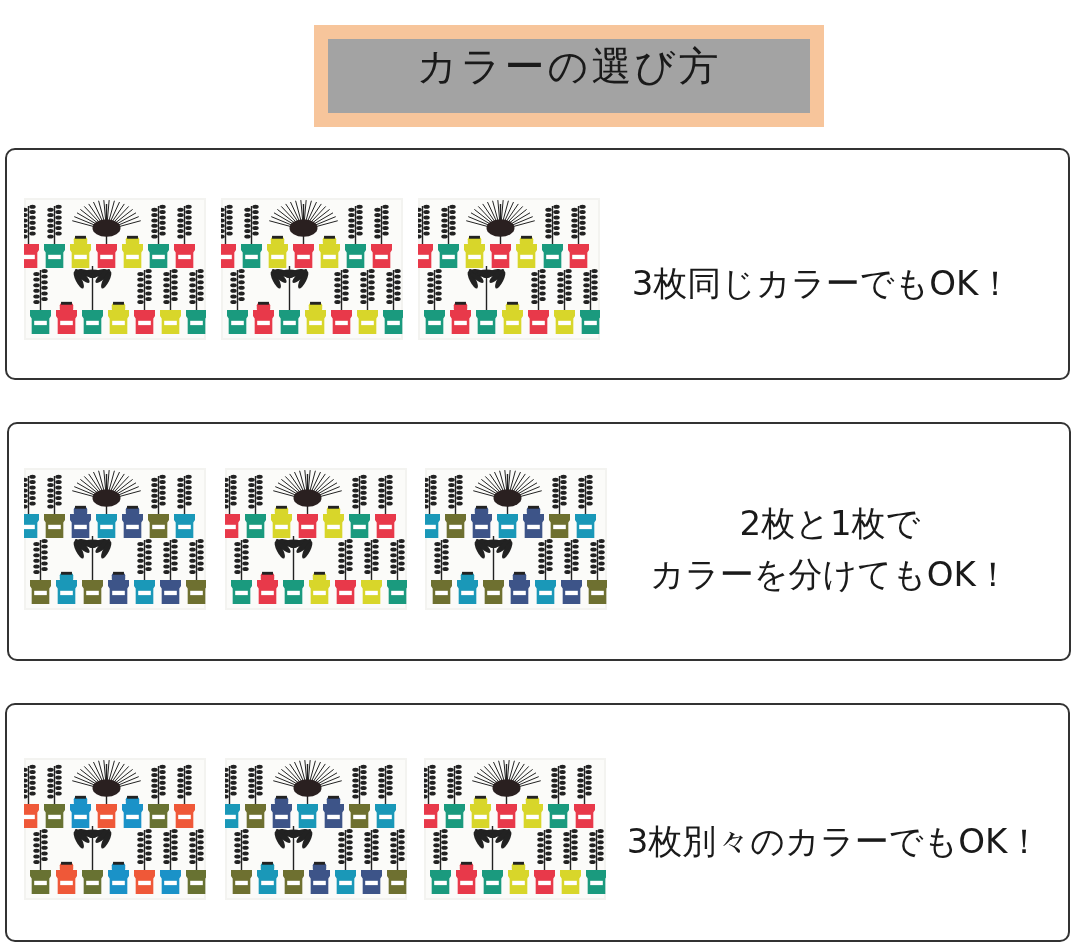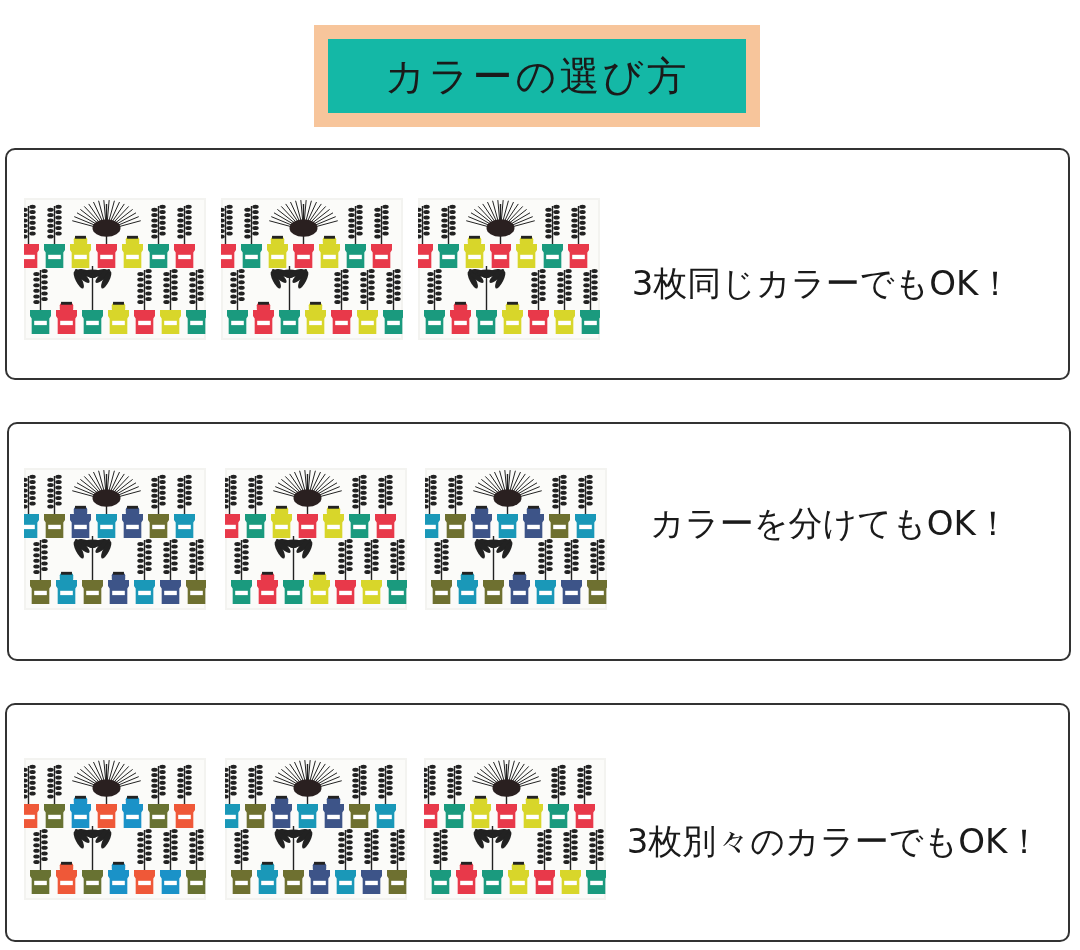--- a/index.html
+++ b/index.html
@@ -1,20 +1,20 @@
 <!DOCTYPE html>
 <html><head>
 <meta charset="utf-8">
 <style>
   html, body { margin:0; padding:0; background:#ffffff; }
   body { width:1080px; height:950px; position:relative; overflow:hidden;
          font-family:"DejaVu Sans","Liberation Sans",sans-serif; color:#1a1a1a; }
-  .title-frame { position:absolute; left:314px; top:25px; width:446px; height:102px;
-                 box-sizing:border-box; border:14px solid #f7c59b; background:#14b8a6;
-                 display:flex; align-items:center; justify-content:center; }
+  .title-frame { position:absolute; left:314px; top:25px; width:510px; height:102px;
+                 box-sizing:border-box; border:14px solid #f7c59b; background:#a3a3a3;
+                 display:flex; justify-content:center; }
   .title-frame span { font-size:40px; letter-spacing:3px; font-weight:normal; }
   .box { position:absolute; box-sizing:border-box; border:2px solid #333;
          border-radius:10px; background:#fff; }
   .panel { position:absolute; }
   .panel svg { display:block; }
   .caption { position:absolute; font-size:34px; line-height:1.5; text-align:center; white-space:nowrap;margin-top:28px; }
 </style>
 </head>
 <body>
 
@@ -1066,20 +1066,21 @@
       <ellipse cx="176.5" cy="84.2" rx="3.2" ry="2" fill="#222"></ellipse>
       <ellipse cx="168.5" cy="81.6" rx="3.2" ry="2" fill="#222"></ellipse>
       <ellipse cx="176.5" cy="78.6" rx="3.2" ry="2" fill="#222"></ellipse>
       <ellipse cx="168.5" cy="76" rx="3.2" ry="2" fill="#222"></ellipse>
       <ellipse cx="176.5" cy="73" rx="3.2" ry="2" fill="#222"></ellipse>
       <path d="M162 112 h21 v6 l-1.68 2.4000000000000004 v15.600000000000001 h-17.64 v-15.600000000000001 l-1.68 -2.4000000000000004 z" fill="#6e7030"></path>
       <rect x="166.2" y="122.8" width="12.6" height="4.32" fill="#fff"></rect>
     </svg>
   </div>
 <div class="caption" style="left:625px;top:470px;width:410px;">
+  <div>2枚と1枚で</div>
   <div>カラーを分けてもOK！</div>
 </div>
 
 <div class="box" style="left:5px;top:703px;width:1065px;height:239px;"></div>
 <div class="panel" style="left:24px;top:758px;">
     <svg width="182" height="142" viewBox="0 0 182 142" xmlns="http://www.w3.org/2000/svg">
       <rect x="0" y="0" width="182" height="142" fill="#f3f3f0"></rect>
       <rect x="2" y="2" width="178" height="138" fill="#fbfbf9"></rect>
       <line x1="4.5" y1="46" x2="4.5" y2="8" stroke="#222" stroke-width="1.4"></line>
       <ellipse cx="0.5" cy="38.4" rx="3.2" ry="2" fill="#222"></ellipse>

